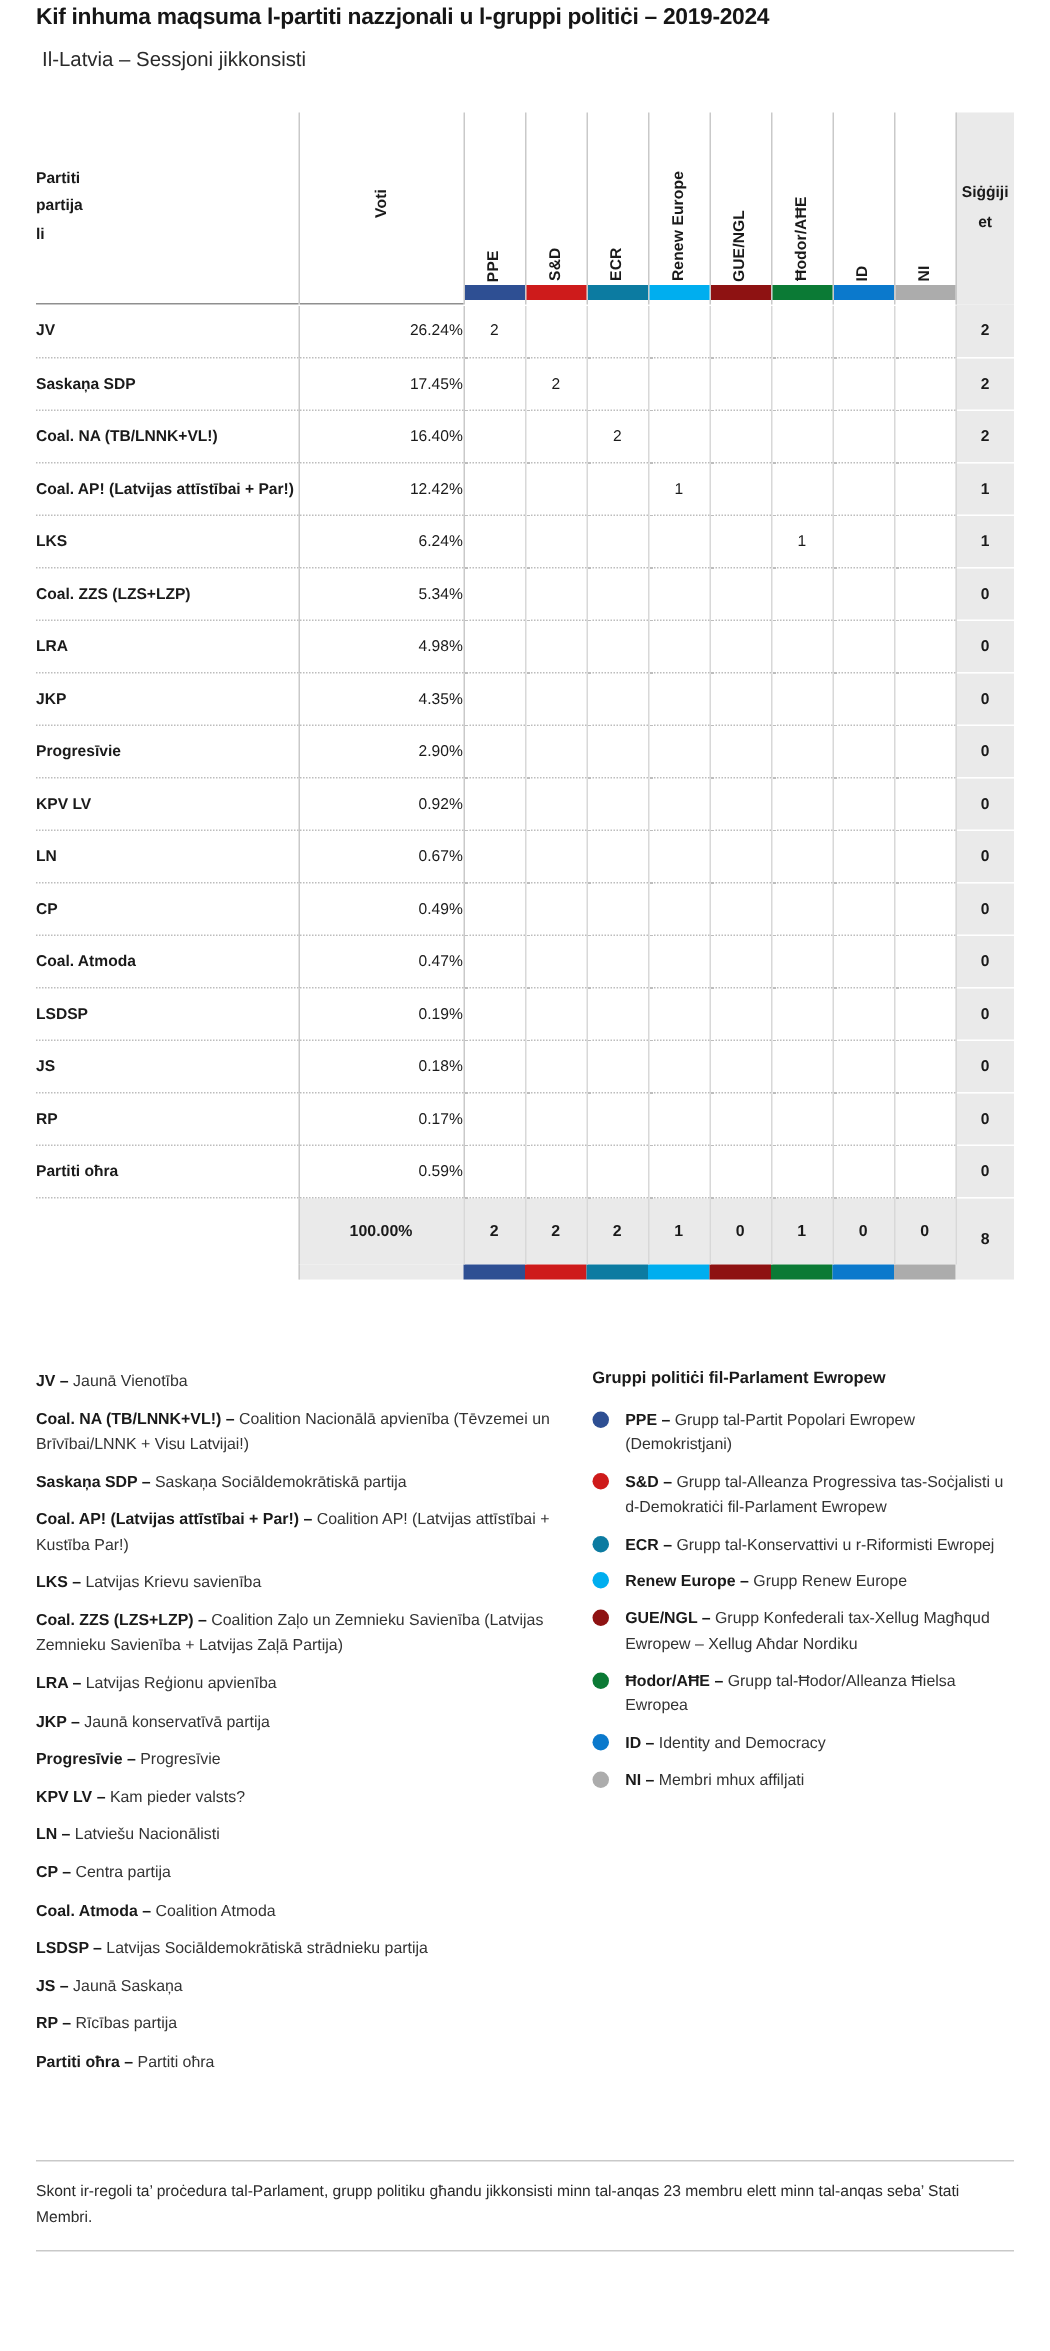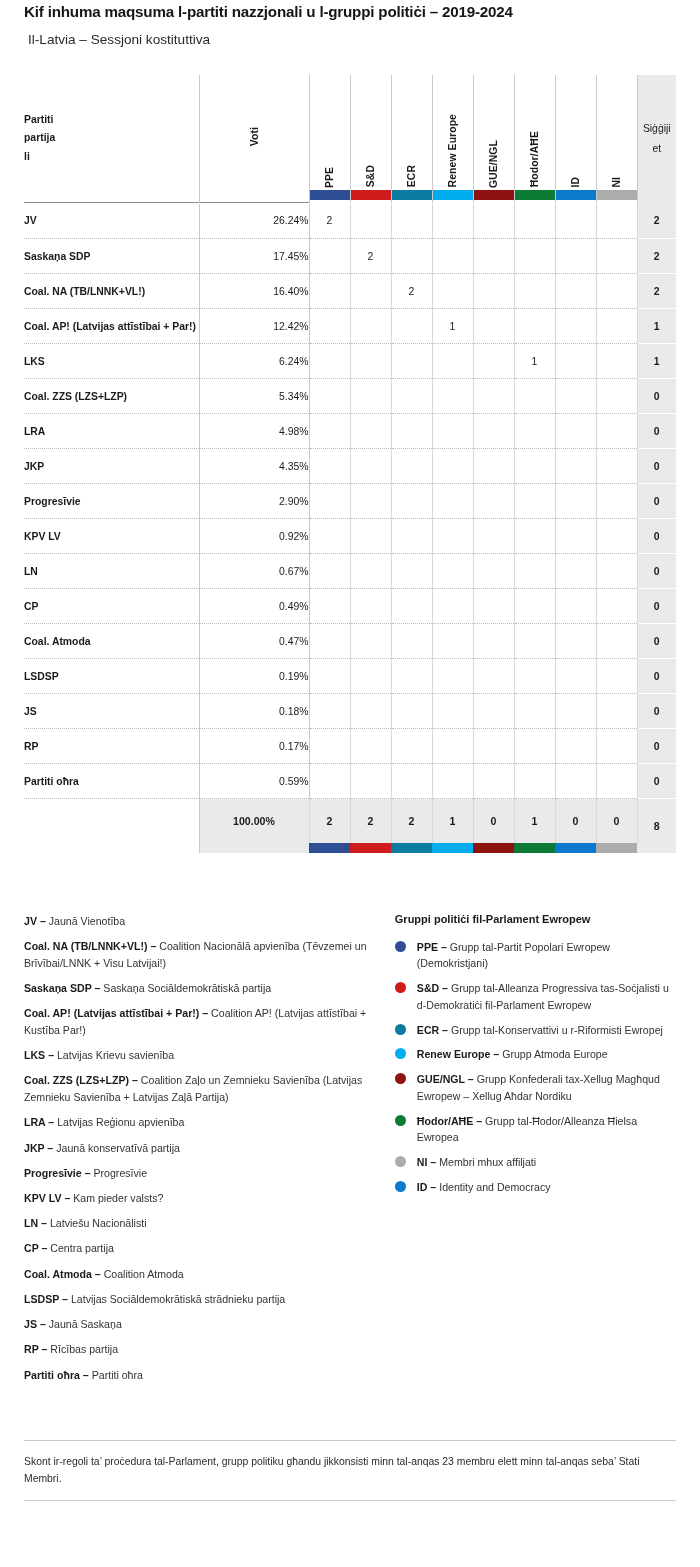--- a/index.html
+++ b/index.html
@@ -83,21 +83,21 @@
     align-items: flex-end;
     justify-content: center;
     padding-bottom: 2px;
   }
   .swatch { height: 10px; width: 100%; display: block; }
   .hdr-seats {
     background: #eaeaea;
     text-align: center;
     vertical-align: bottom;
     font-size: 10.4px;
-    font-weight: 400;
+    font-weight: 700;
     line-height: 1.9;
     padding-bottom: 9px;
     color: #1a1a1a;
   }
   .hdr-seats span { display: block; }
 
   .sep-row td { height: 1px; padding: 0; }
   .sep-line {
     border-top: 1px solid #8f8f8f;
   }
@@ -201,21 +201,21 @@
     min-height: 72px;
   }
 </style>
 </head>
 <body>
 
 <div class="page">
 
   <div class="title-block">
     <div class="main-title">Kif inhuma maqsuma l-partiti nazzjonali u l-gruppi politiċi – 2019-2024</div>
-    <div class="sub-title">Il-Latvia – Sessjoni kostituttiva</div>
+    <div class="sub-title">Il-Latvia – Sessjoni jikkonsisti</div>
   </div>
 
   <div class="table-wrap">
     <table class="grid">
       <colgroup>
         <col style="width:175px">
         <col style="width:110px">
         <col style="width:41px">
           <col style="width:41px">
           <col style="width:41px">
@@ -579,37 +579,37 @@
           <div class="leg-row">
             <span class="dot" style="background: rgb(206, 27, 27);"></span>
             <span class="txt"><b>S&amp;D –</b><span> Grupp tal-Alleanza Progressiva tas-Soċjalisti u d-Demokratiċi fil-Parlament Ewropew</span></span>
           </div>
           <div class="leg-row">
             <span class="dot" style="background: rgb(12, 123, 161);"></span>
             <span class="txt"><b>ECR –</b><span> Grupp tal-Konservattivi u r-Riformisti Ewropej</span></span>
           </div>
           <div class="leg-row">
             <span class="dot" style="background: rgb(0, 174, 239);"></span>
-            <span class="txt"><b>Renew Europe –</b><span> Grupp Atmoda Europe</span></span>
+            <span class="txt"><b>Renew Europe –</b><span> Grupp Renew Europe</span></span>
           </div>
           <div class="leg-row">
             <span class="dot" style="background: rgb(142, 18, 18);"></span>
             <span class="txt"><b>GUE/NGL –</b><span> Grupp Konfederali tax-Xellug Magħqud Ewropew – Xellug Aħdar Nordiku</span></span>
           </div>
           <div class="leg-row">
             <span class="dot" style="background: rgb(11, 122, 53);"></span>
             <span class="txt"><b>Ħodor/AĦE –</b><span> Grupp tal-Ħodor/Alleanza Ħielsa Ewropea</span></span>
           </div>
           <div class="leg-row">
+            <span class="dot" style="background: rgb(11, 121, 204);"></span>
+            <span class="txt"><b>ID –</b><span> Identity and Democracy</span></span>
+          </div>
+          <div class="leg-row">
             <span class="dot" style="background: rgb(172, 172, 172);"></span>
             <span class="txt"><b>NI –</b><span> Membri mhux affiljati</span></span>
-          </div>
-          <div class="leg-row">
-            <span class="dot" style="background: rgb(11, 121, 204);"></span>
-            <span class="txt"><b>ID –</b><span> Identity and Democracy</span></span>
           </div>
         </div>
     </div>
   </div>
 
   <div class="footer">
     <div class="rule"></div>
     <div class="note">Skont ir-regoli ta’ proċedura tal-Parlament, grupp politiku għandu jikkonsisti minn tal-anqas 23 membru elett minn tal-anqas seba’ Stati Membri.</div>
     <div class="rule"></div>
     <div class="src-area">

